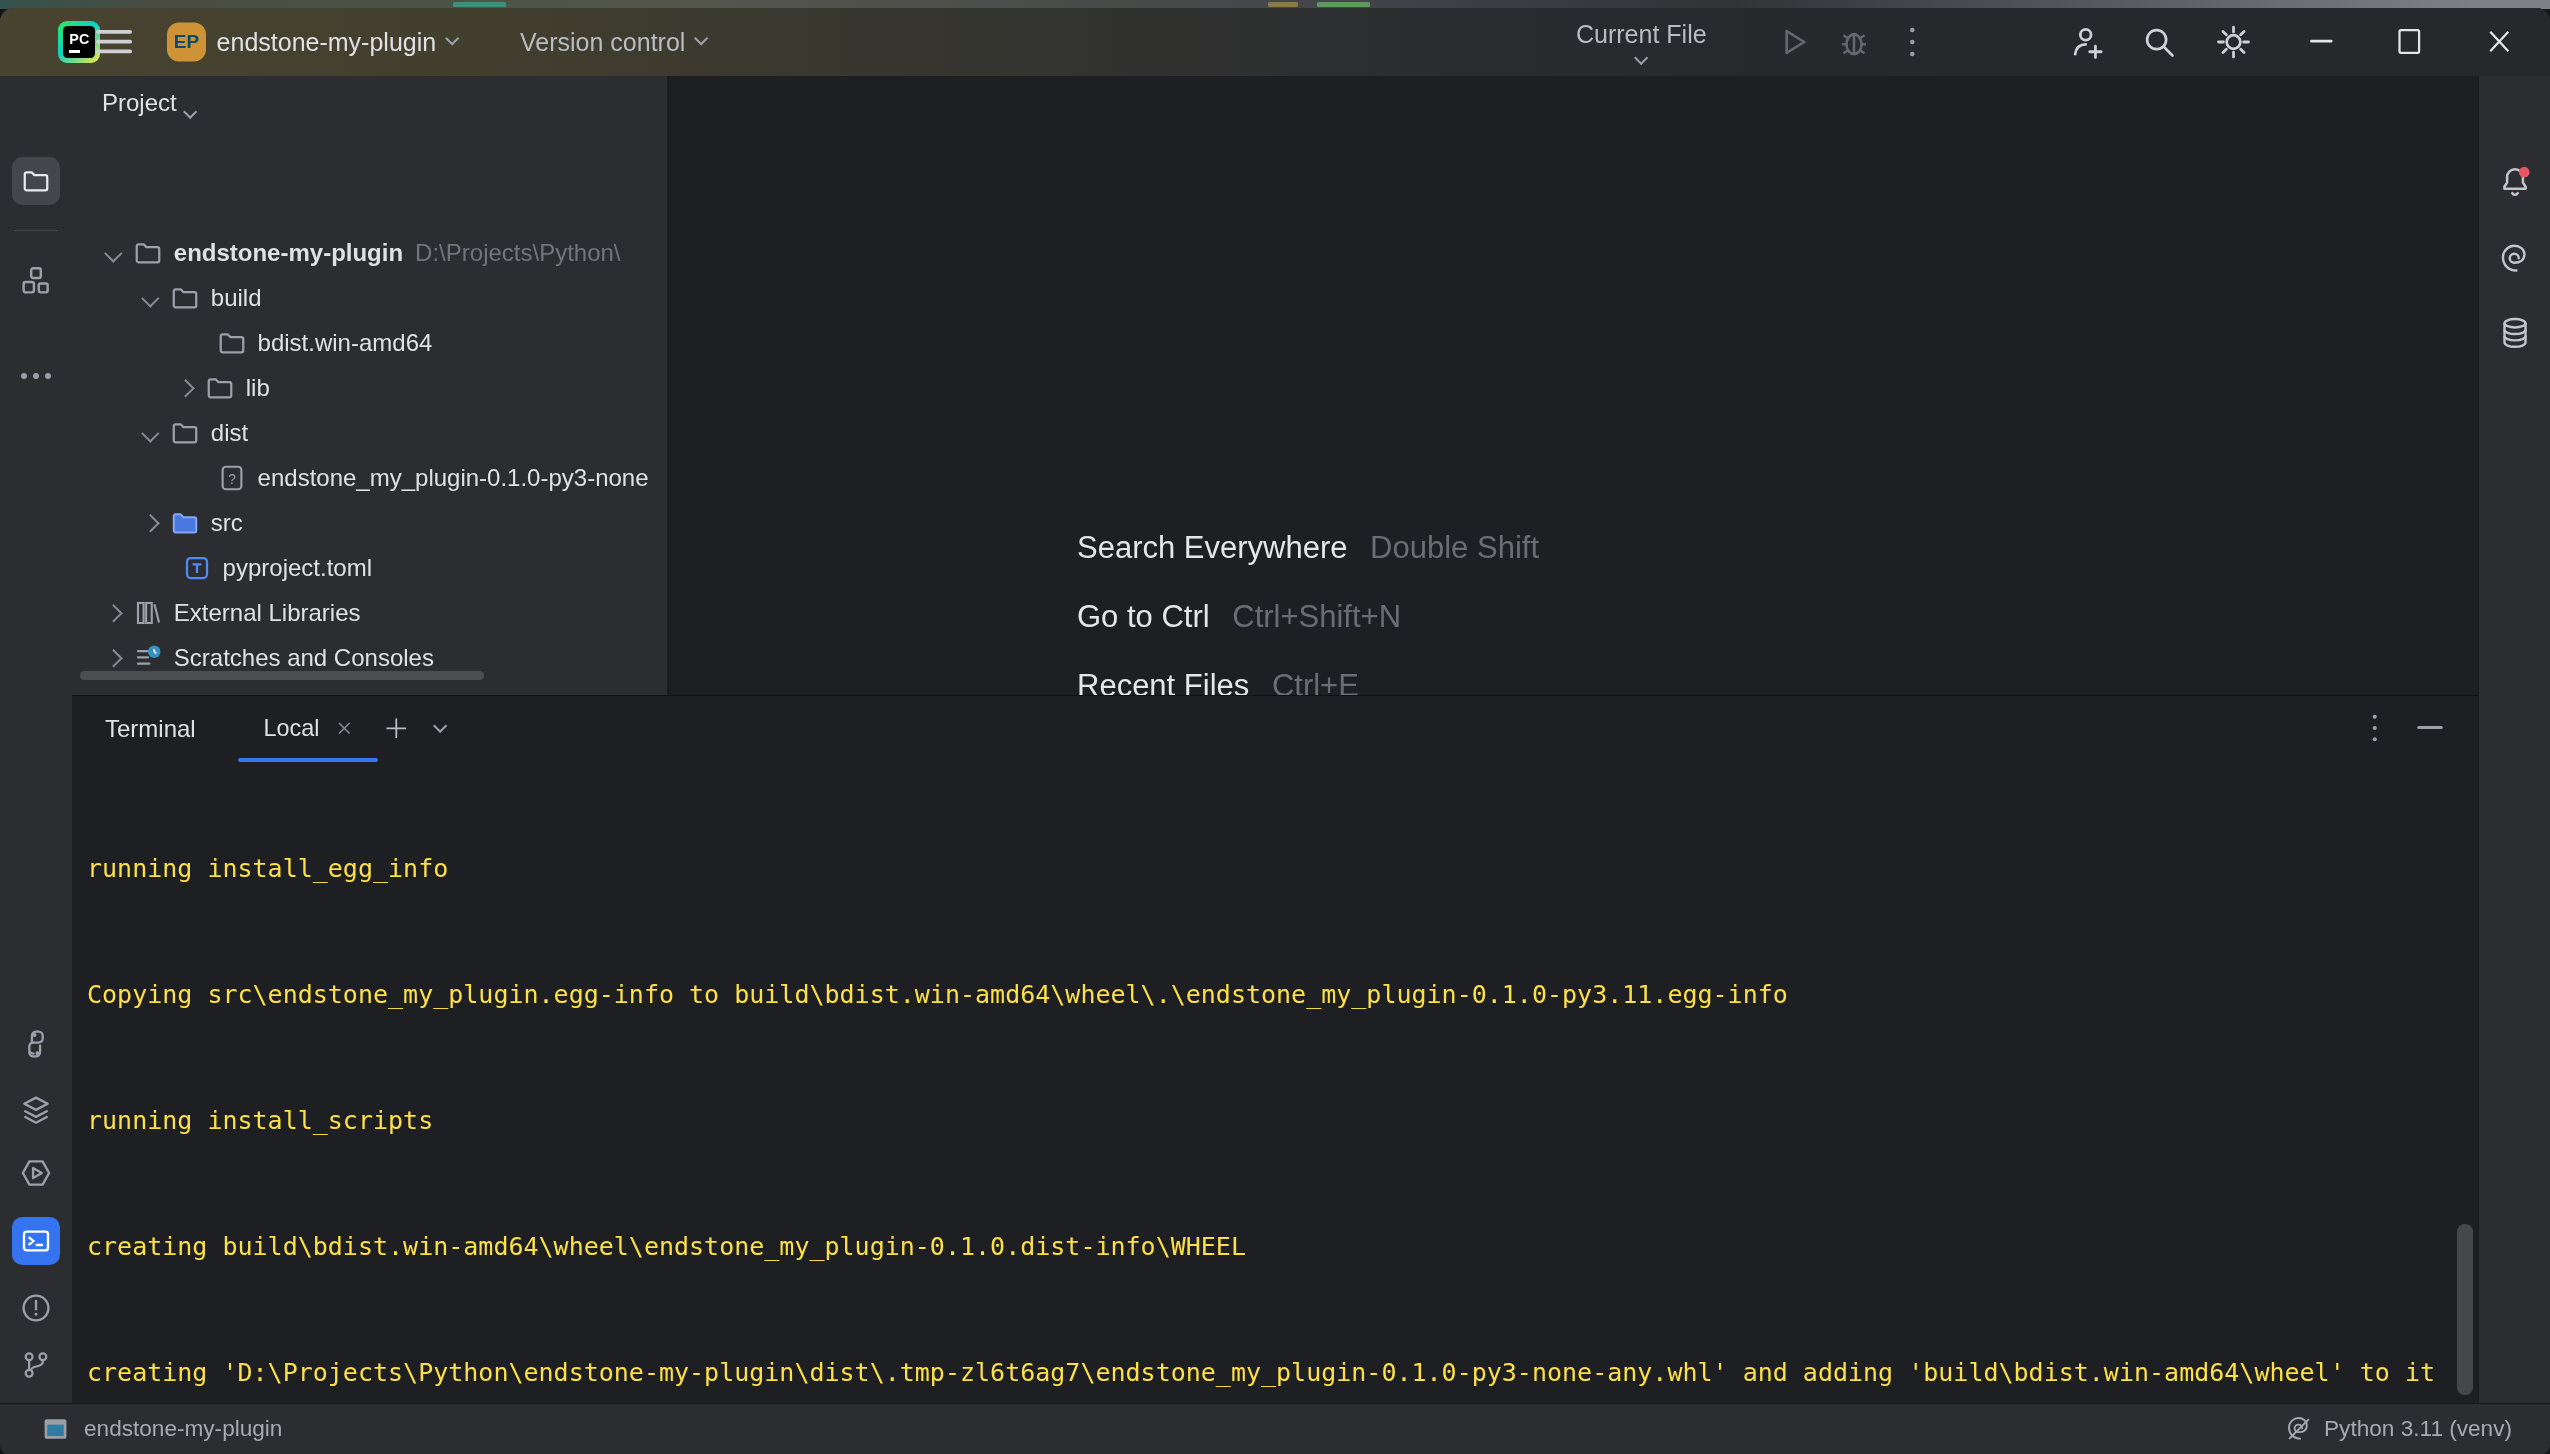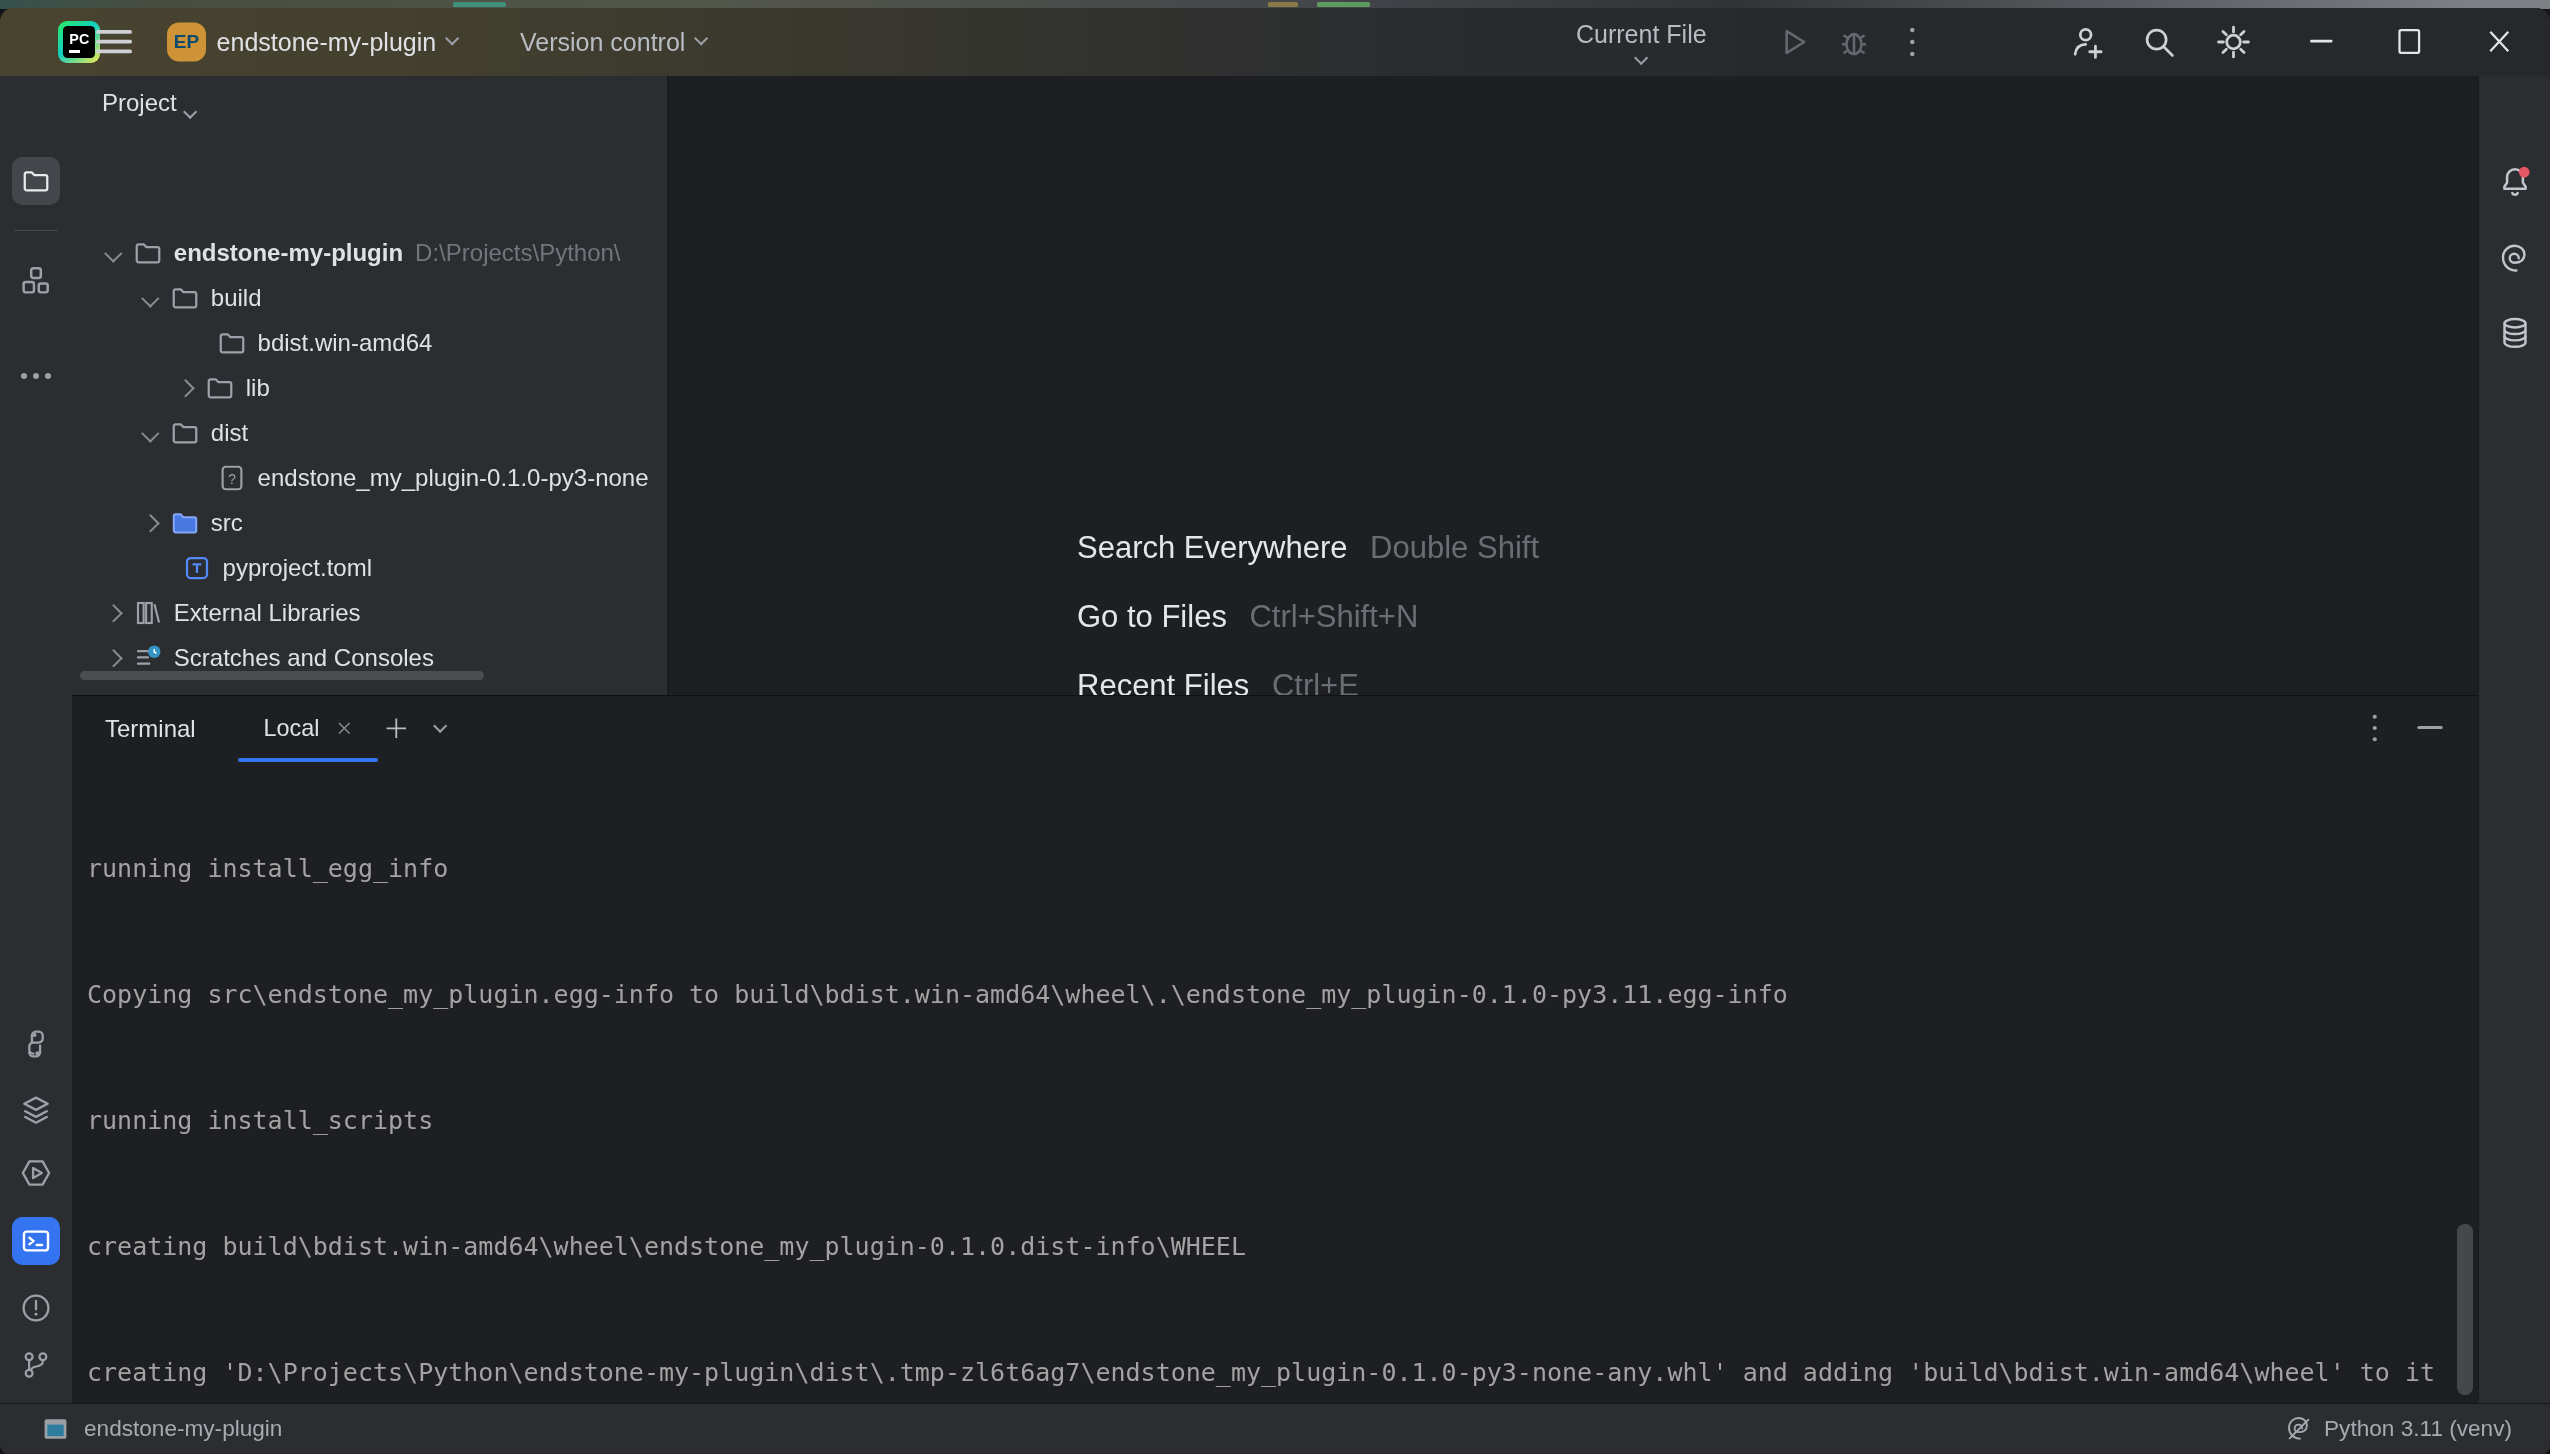--- a/index.html
+++ b/index.html
@@ -61,21 +61,21 @@
 
   .terminal{position:absolute;left:72px;top:687px;right:71px;height:709px;background:#1e1f22;border-top:1.5px solid #101113;overflow:hidden;}
   .term-header{position:absolute;left:0;top:0;right:0;height:66px;}
   .term-title{position:absolute;left:33px;top:50%;transform:translateY(-50%);font-size:24px;color:#dfe1e5;}
   .term-tab{position:absolute;left:166px;top:0;width:140px;height:65px;display:flex;align-items:center;justify-content:center;gap:16.6px;}
   .term-tab .tab-lbl{font-size:23.4px;color:#dfe1e5;}
   .tab-underline{position:absolute;left:166px;top:62px;width:140px;height:4.5px;border-radius:2.3px;background:#3574f0;}
   .term-actions{position:absolute;left:313px;top:0;height:65px;display:flex;align-items:center;gap:27px;}
   .term-right{position:absolute;right:36px;top:0;height:65px;display:flex;align-items:center;gap:39px;}
   .term-body{position:absolute;left:15px;top:68px;right:22.6px;bottom:0;
-             font-family:"DejaVu Sans Mono",monospace;font-size:25px;line-height:42px;color:#a3a3a3;white-space:pre;overflow:hidden;}
+             font-family:"DejaVu Sans Mono",monospace;font-size:25px;line-height:42px;color:#fde047;white-space:pre;overflow:hidden;}
   .tline{height:42px;}
   .vscroll{position:absolute;right:6px;top:528px;width:16px;height:171px;border-radius:7.5px;background:#45474b;}
 
   .statusbar{position:absolute;left:0;bottom:0;width:100%;height:51px;background:#2b2d30;border-top:0.8px solid #17181a;}
   .sb-left{position:absolute;left:42px;top:0;height:50px;display:flex;align-items:center;gap:15px;}
   .sb-right{position:absolute;right:38px;top:0;height:50px;display:flex;align-items:center;gap:10px;}
   .sb-text{font-size:22.6px;color:#a7aab0;white-space:nowrap;}
 
   svg{display:block;}
 </style>
@@ -395,21 +395,21 @@
       <div class="hscroll"></div>
     </section>
 
     <section class="editor">
       <div class="hints">
         <div class="hint-row">
           <span class="hint-label">Search Everywhere</span>
           <span class="hint-key">Double Shift</span>
         </div>
         <div class="hint-row">
-          <span class="hint-label">Go to Files</span>
+          <span class="hint-label">Go to Ctrl</span>
           <span class="hint-key">Ctrl+Shift+N</span>
         </div>
         <div class="hint-row">
           <span class="hint-label">Recent Files</span>
           <span class="hint-key">Ctrl+E</span>
         </div>
       </div>
     </section>
 
     <section class="terminal">

